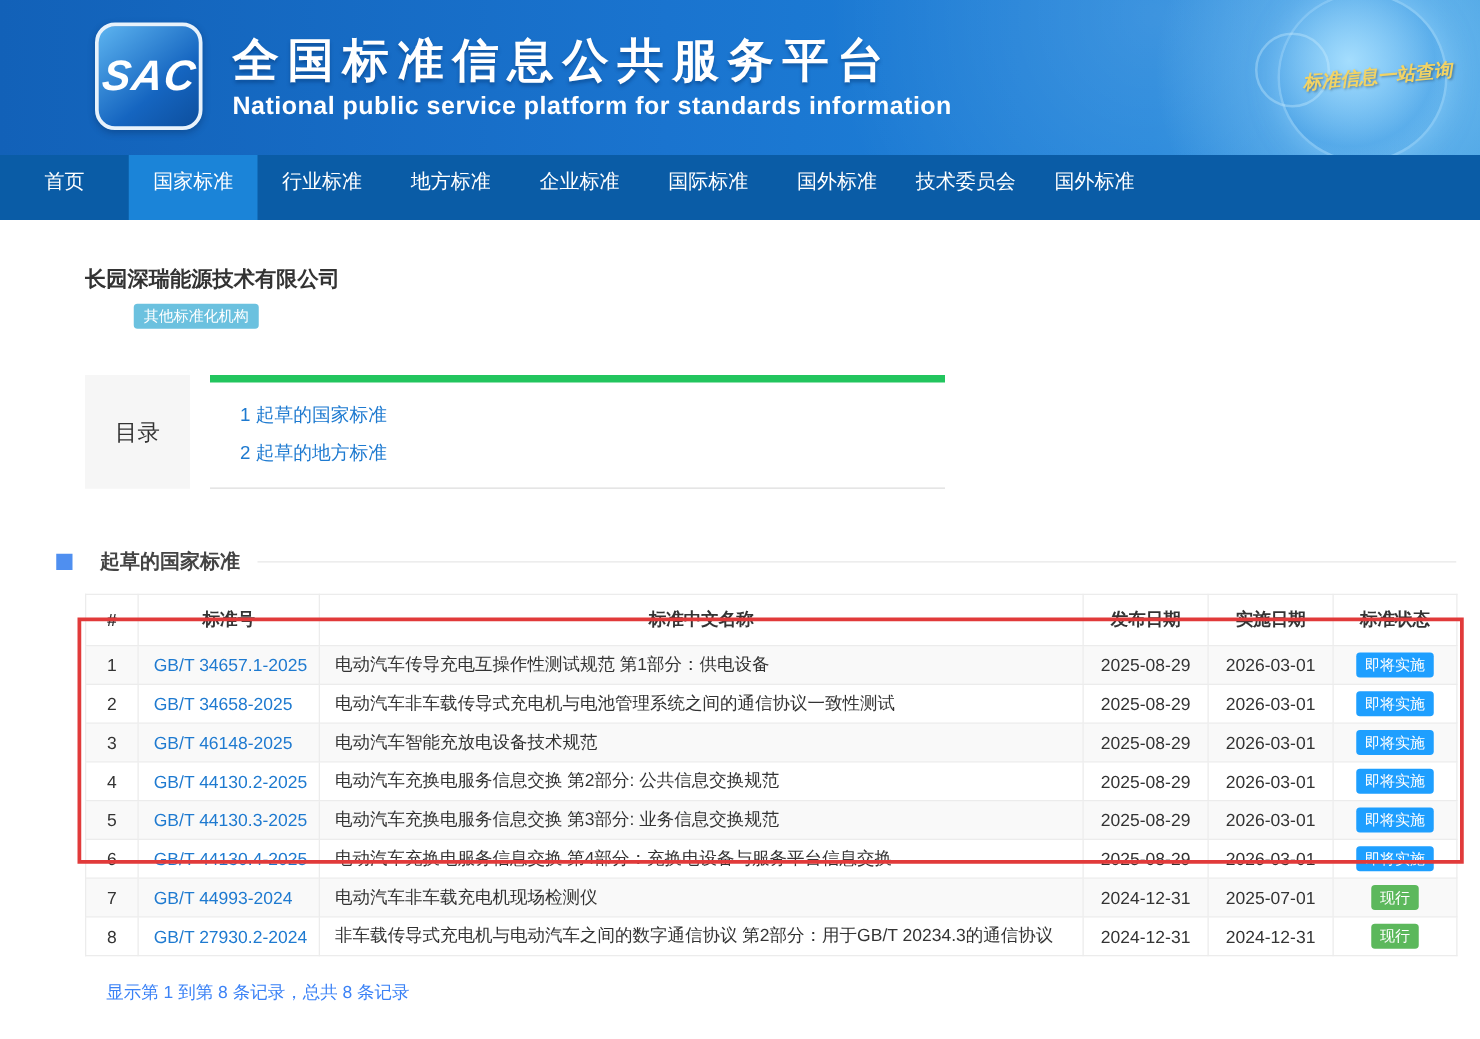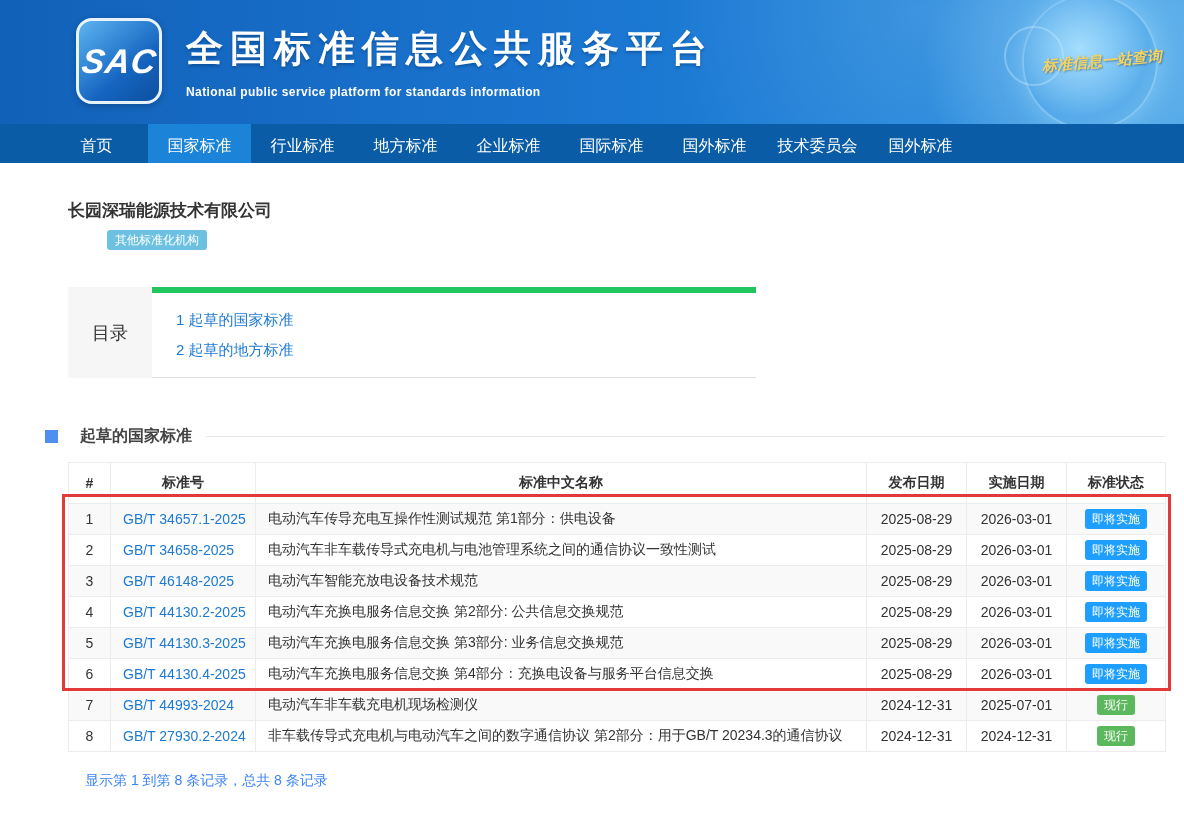--- a/index.html
+++ b/index.html
@@ -32,37 +32,37 @@
   }
   .logo{
     position:absolute;left:76px;top:18px;width:86px;height:86px;border-radius:16px;
     background:linear-gradient(140deg,#5db4f0 0%,#1565c0 62%,#0d4f9e 100%);
     border:3px solid #e8f2fb;box-shadow:0 2px 6px rgba(0,30,70,.3);
     display:flex;align-items:center;justify-content:center;
   }
   .logo span{color:#fff;font-style:italic;font-weight:bold;font-size:34px;letter-spacing:1px;transform:skewX(-8deg);}
   .header-titles{position:absolute;left:186px;top:24px;}
   .header-title{color:#fff;font-size:37px;font-weight:bold;letter-spacing:7px;text-shadow:0 2px 3px rgba(0,50,110,.45);}
-  .header-subtitle{color:#fff;font-size:12px;font-weight:bold;margin-top:11px;letter-spacing:.4px;}
+  .header-subtitle{color:#fff;font-size:20px;font-weight:bold;letter-spacing:.4px;}
   .slogan{
     position:absolute;right:22px;top:52px;color:#f2d364;font-size:15px;font-style:italic;font-weight:bold;
     transform:rotate(-5deg);text-shadow:1px 1px 2px rgba(0,0,0,.35);white-space:nowrap;
   }
   
-  .nav{height:39px;background:var(--nav-blue);display:flex;padding-left:45px;}
+  .nav{height:52px;background:var(--nav-blue);display:flex;}
   .nav-item{width:103px;line-height:44px;text-align:center;color:#fff;font-size:16px;cursor:pointer;white-space:nowrap;}
   .nav-item.active{background:var(--nav-active);}
   
   .content{padding:37px 0 0 68px;width:1165px;}
   .company{font-size:17px;color:#333;font-weight:600;line-height:21px;}
   .badge{
     display:inline-block;margin-top:9px;background:var(--badge-bg);color:#fff;
     font-size:12px;line-height:12px;padding:4px 8px;border-radius:3px;margin-left:39px;
   }
-  .toc{display:flex;width:688px;margin-top:37px;}
+  .toc{display:flex;width:688px;margin-top:37px;gap:16px;}
   .toc-label{width:84px;background:#f6f6f6;display:flex;align-items:center;justify-content:center;font-size:18px;color:#333;}
   .toc-body{flex:1;border-top:6px solid #22c55e;border-bottom:1px solid #ddd;padding:12px 0 12px 24px;}
   .toc-link{display:block;color:var(--link);font-size:15px;line-height:30px;text-decoration:none;cursor:pointer;}
   .section-header{display:flex;align-items:center;margin-top:48px;margin-left:-23px;height:20px;}
   .section-marker{width:13px;height:13px;background:var(--section-marker);flex:none;}
   .section-title{margin-left:22px;font-size:16px;font-weight:bold;color:#444;white-space:nowrap;}
   .section-line{flex:1;height:1px;background:#e8e8e8;margin-left:14px;margin-right:0;}
   table.standards{margin-top:16px;border-collapse:collapse;width:1097px;table-layout:fixed;}
   table.standards th,table.standards td{border:1px solid #ececec;font-size:14px;color:#333;overflow:hidden;white-space:nowrap;}
   table.standards th{height:35px;font-weight:bold;padding:11px 12px;text-align:center;background:#fff;}

